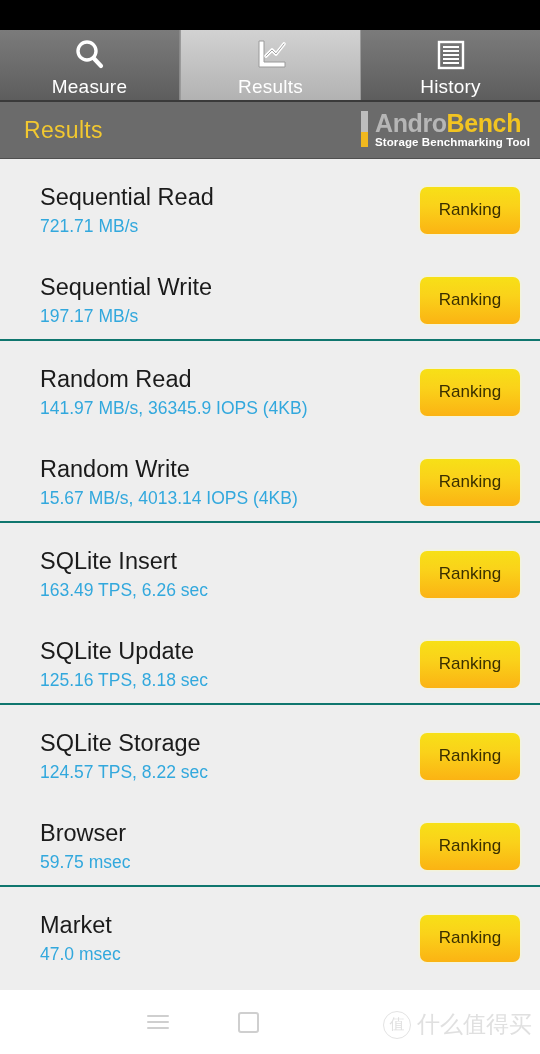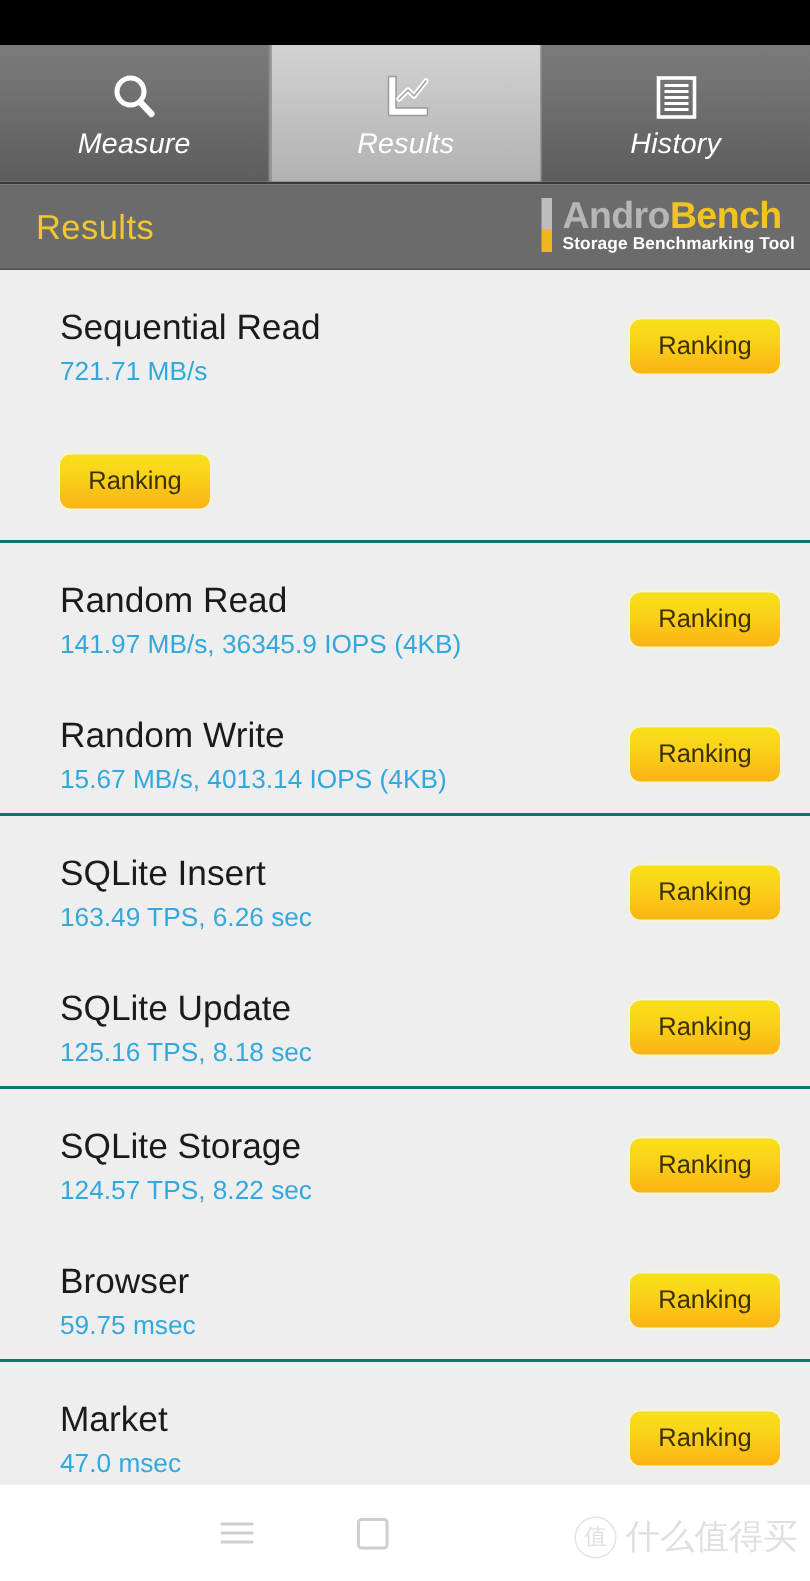--- a/index.html
+++ b/index.html
@@ -22,26 +22,25 @@
   
   .status-bar {
     height: 30px;
     background: #000000;
     width: 100%;
   }
 
   
   .tab-bar {
     display: flex;
-    height: 93px;
+    height: 72px;
     width: 100%;
     background: linear-gradient(to bottom, #7b7b7b 0%, #6e6e6e 45%, #5d5d5d 100%);
     border-bottom: 2px solid #3a3a3a;
     box-sizing: border-box;
-    font-style: italic;
   }
   .tab {
     flex: 1 1 0;
     position: relative;
     display: flex;
     flex-direction: column;
     align-items: center;
     justify-content: center;
     cursor: pointer;
     border-right: 1px solid #8a8a8a;
@@ -139,21 +138,21 @@
     line-height: 1.15;
     margin-bottom: 5px;
   }
   .result-value {
     font-size: 17.5px;
     color: #32a8dd;
     line-height: 1.15;
   }
   .ranking-btn {
     width: 100px;
-    height: 36px;
+    height: 47px;
     border: none;
     border-radius: 7px;
     background: linear-gradient(to bottom, #f7e017 0%, #fad21a 40%, #fbb313 100%);
     color: #3b3000;
     font-family: "Liberation Sans", "DejaVu Sans", sans-serif;
     font-size: 17px;
     cursor: pointer;
     box-shadow: 0 0 3px rgba(255,255,180,0.9);
     flex: 0 0 auto;
   }
@@ -279,20 +278,24 @@
 
     <div class="result-group">
       <div class="result-row">
         <div class="result-texts">
           <div class="result-title">Sequential Read</div>
           <div class="result-value">721.71 MB/s</div>
         </div>
         <button class="ranking-btn">Ranking</button>
       </div>
       <div class="result-row">
+        <div class="result-texts">
+          <div class="result-title">Sequential Write</div>
+          <div class="result-value">197.17 MB/s</div>
+        </div>
         <button class="ranking-btn">Ranking</button>
       </div>
     </div>
 
     <div class="result-group">
       <div class="result-row">
         <div class="result-texts">
           <div class="result-title">Random Read</div>
           <div class="result-value">141.97 MB/s, 36345.9 IOPS (4KB)</div>
         </div>

